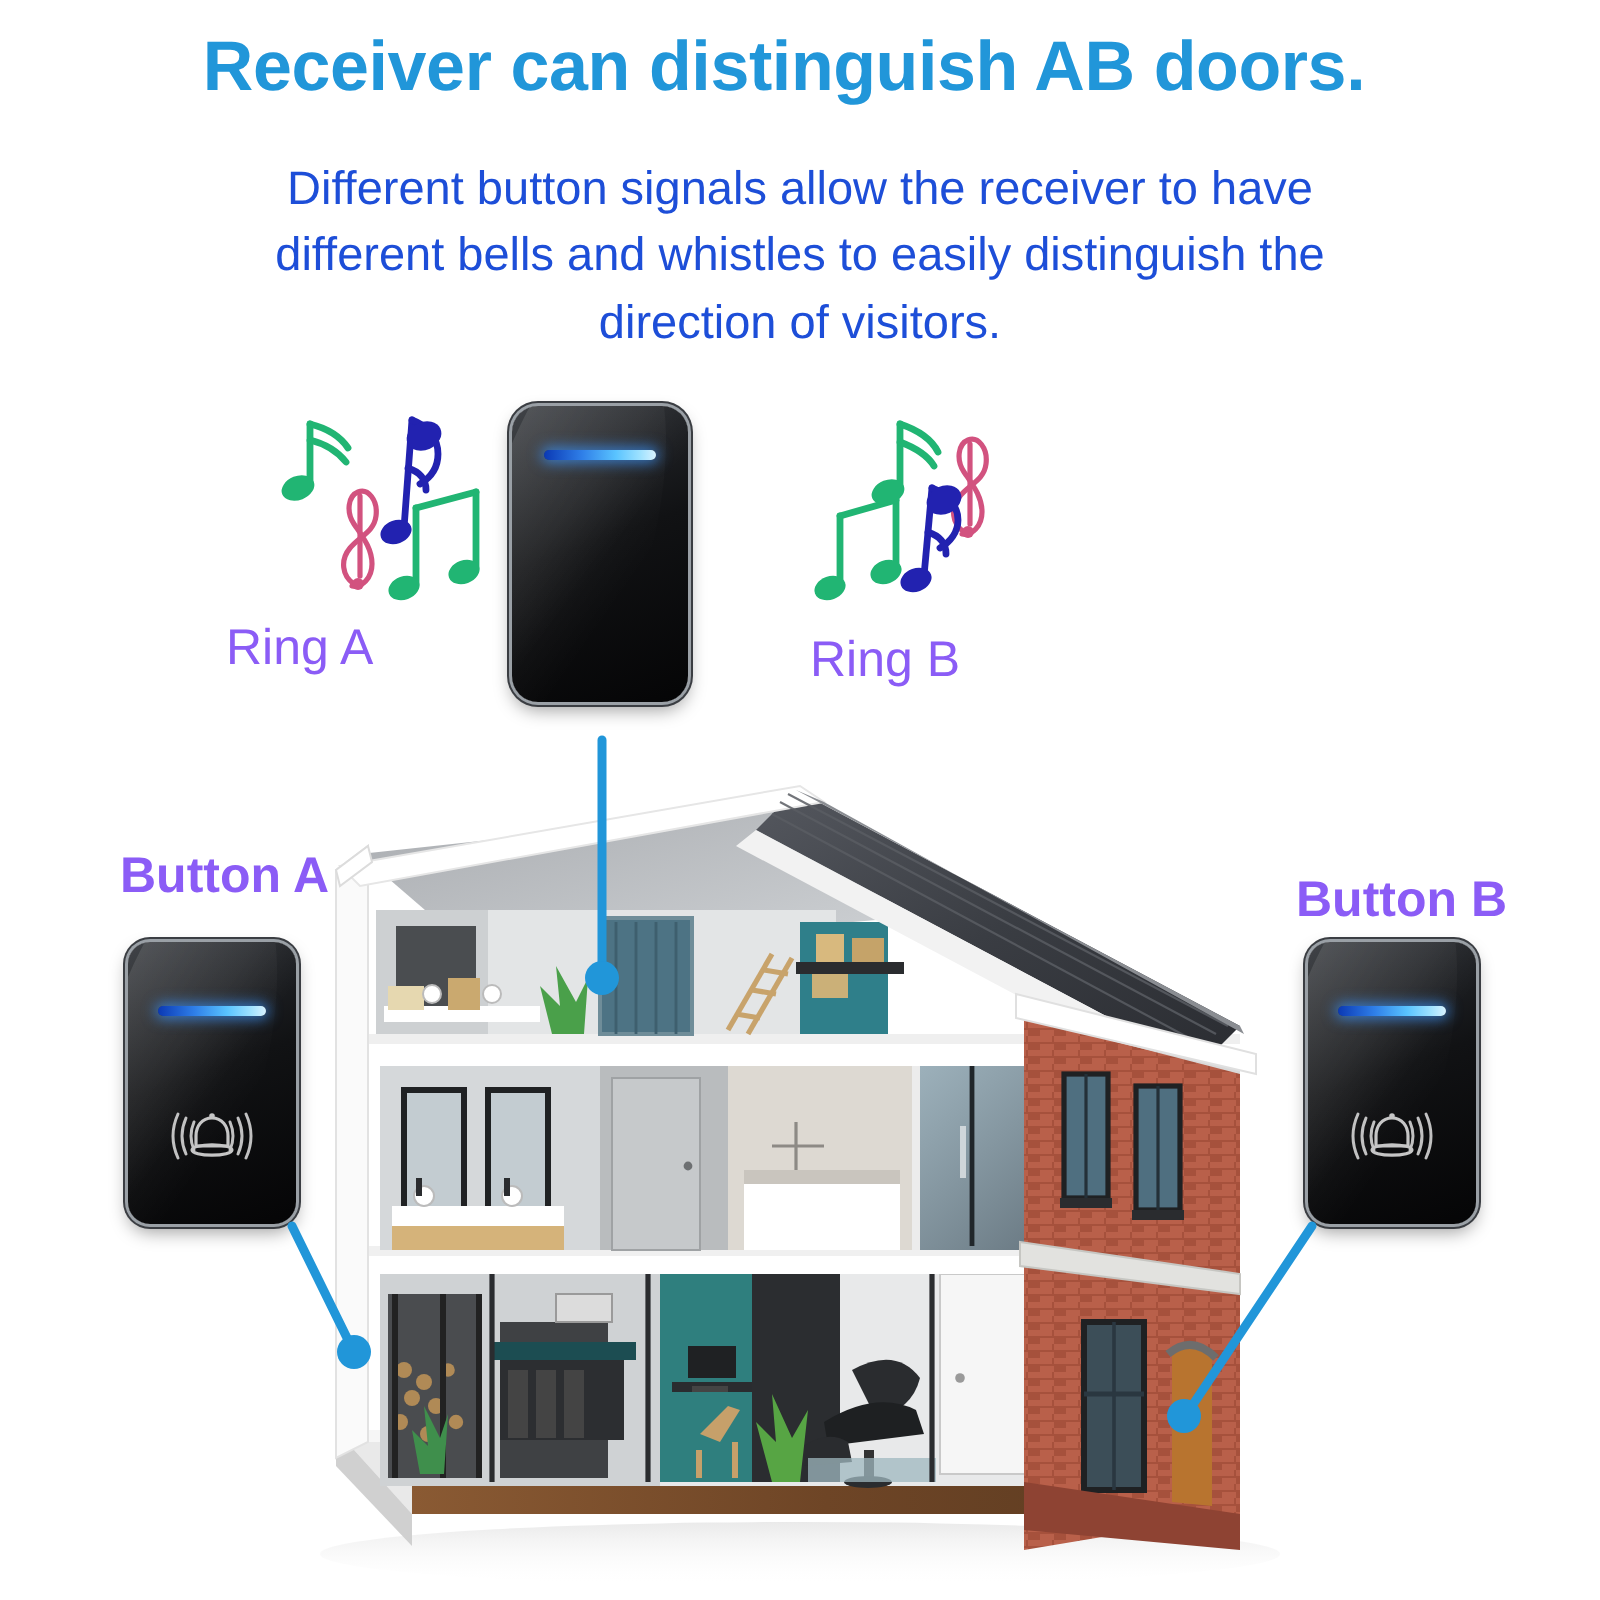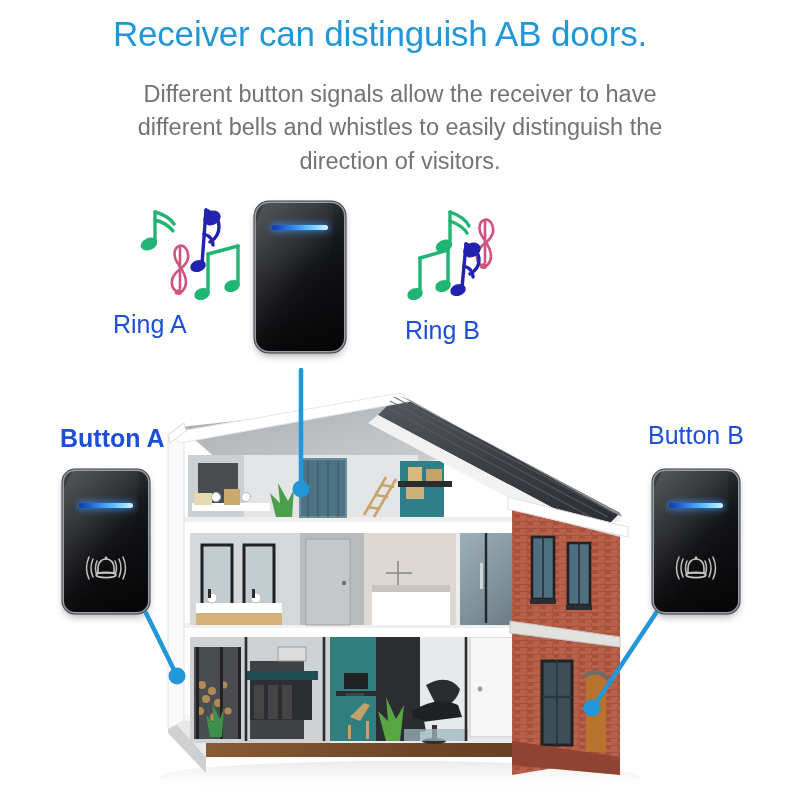--- a/index.html
+++ b/index.html
@@ -17,49 +17,50 @@
   }
 
   
   #headline {
     position: absolute;
     top: 14px;
     left: 0;
     width: 760px;
     text-align: center;
     font-size: 35px;
-    font-weight: 400;
+    font-weight: 700;
     letter-spacing: -0.2px;
     color: #2196d9;
     line-height: 1.15;
+    padding-left: 12px;
   }
   #subtitle {
     position: absolute;
     top: 78px;
     left: 128px;
     width: 544px;
     text-align: center;
     font-size: 23.5px;
     font-weight: 400;
     line-height: 1.42;
-    color: #737373;
+    color: #1d4ed8;
   }
 
   
   .blue-label {
     position: absolute;
-    color: #1d4ed8;
+    color: #8b5cf6;
     font-size: 25px;
     font-weight: 400;
     white-space: nowrap;
   }
   #ring-a-label { left: 113px; top: 310px; }
   #ring-b-label { left: 405px; top: 316px; }
   #button-a-label { left: 60px; top: 424px; font-weight: bold; }
-  #button-b-label { left: 648px; top: 421px; }
+  #button-b-label { left: 648px; top: 436px; font-weight: bold; }
 
   
   .device {
     position: absolute;
     border-radius: 11px;
     background:
       linear-gradient(128deg,
         rgba(255,255,255,0.10) 0%,
         rgba(255,255,255,0.05) 34%,
         rgba(255,255,255,0.00) 52%),

